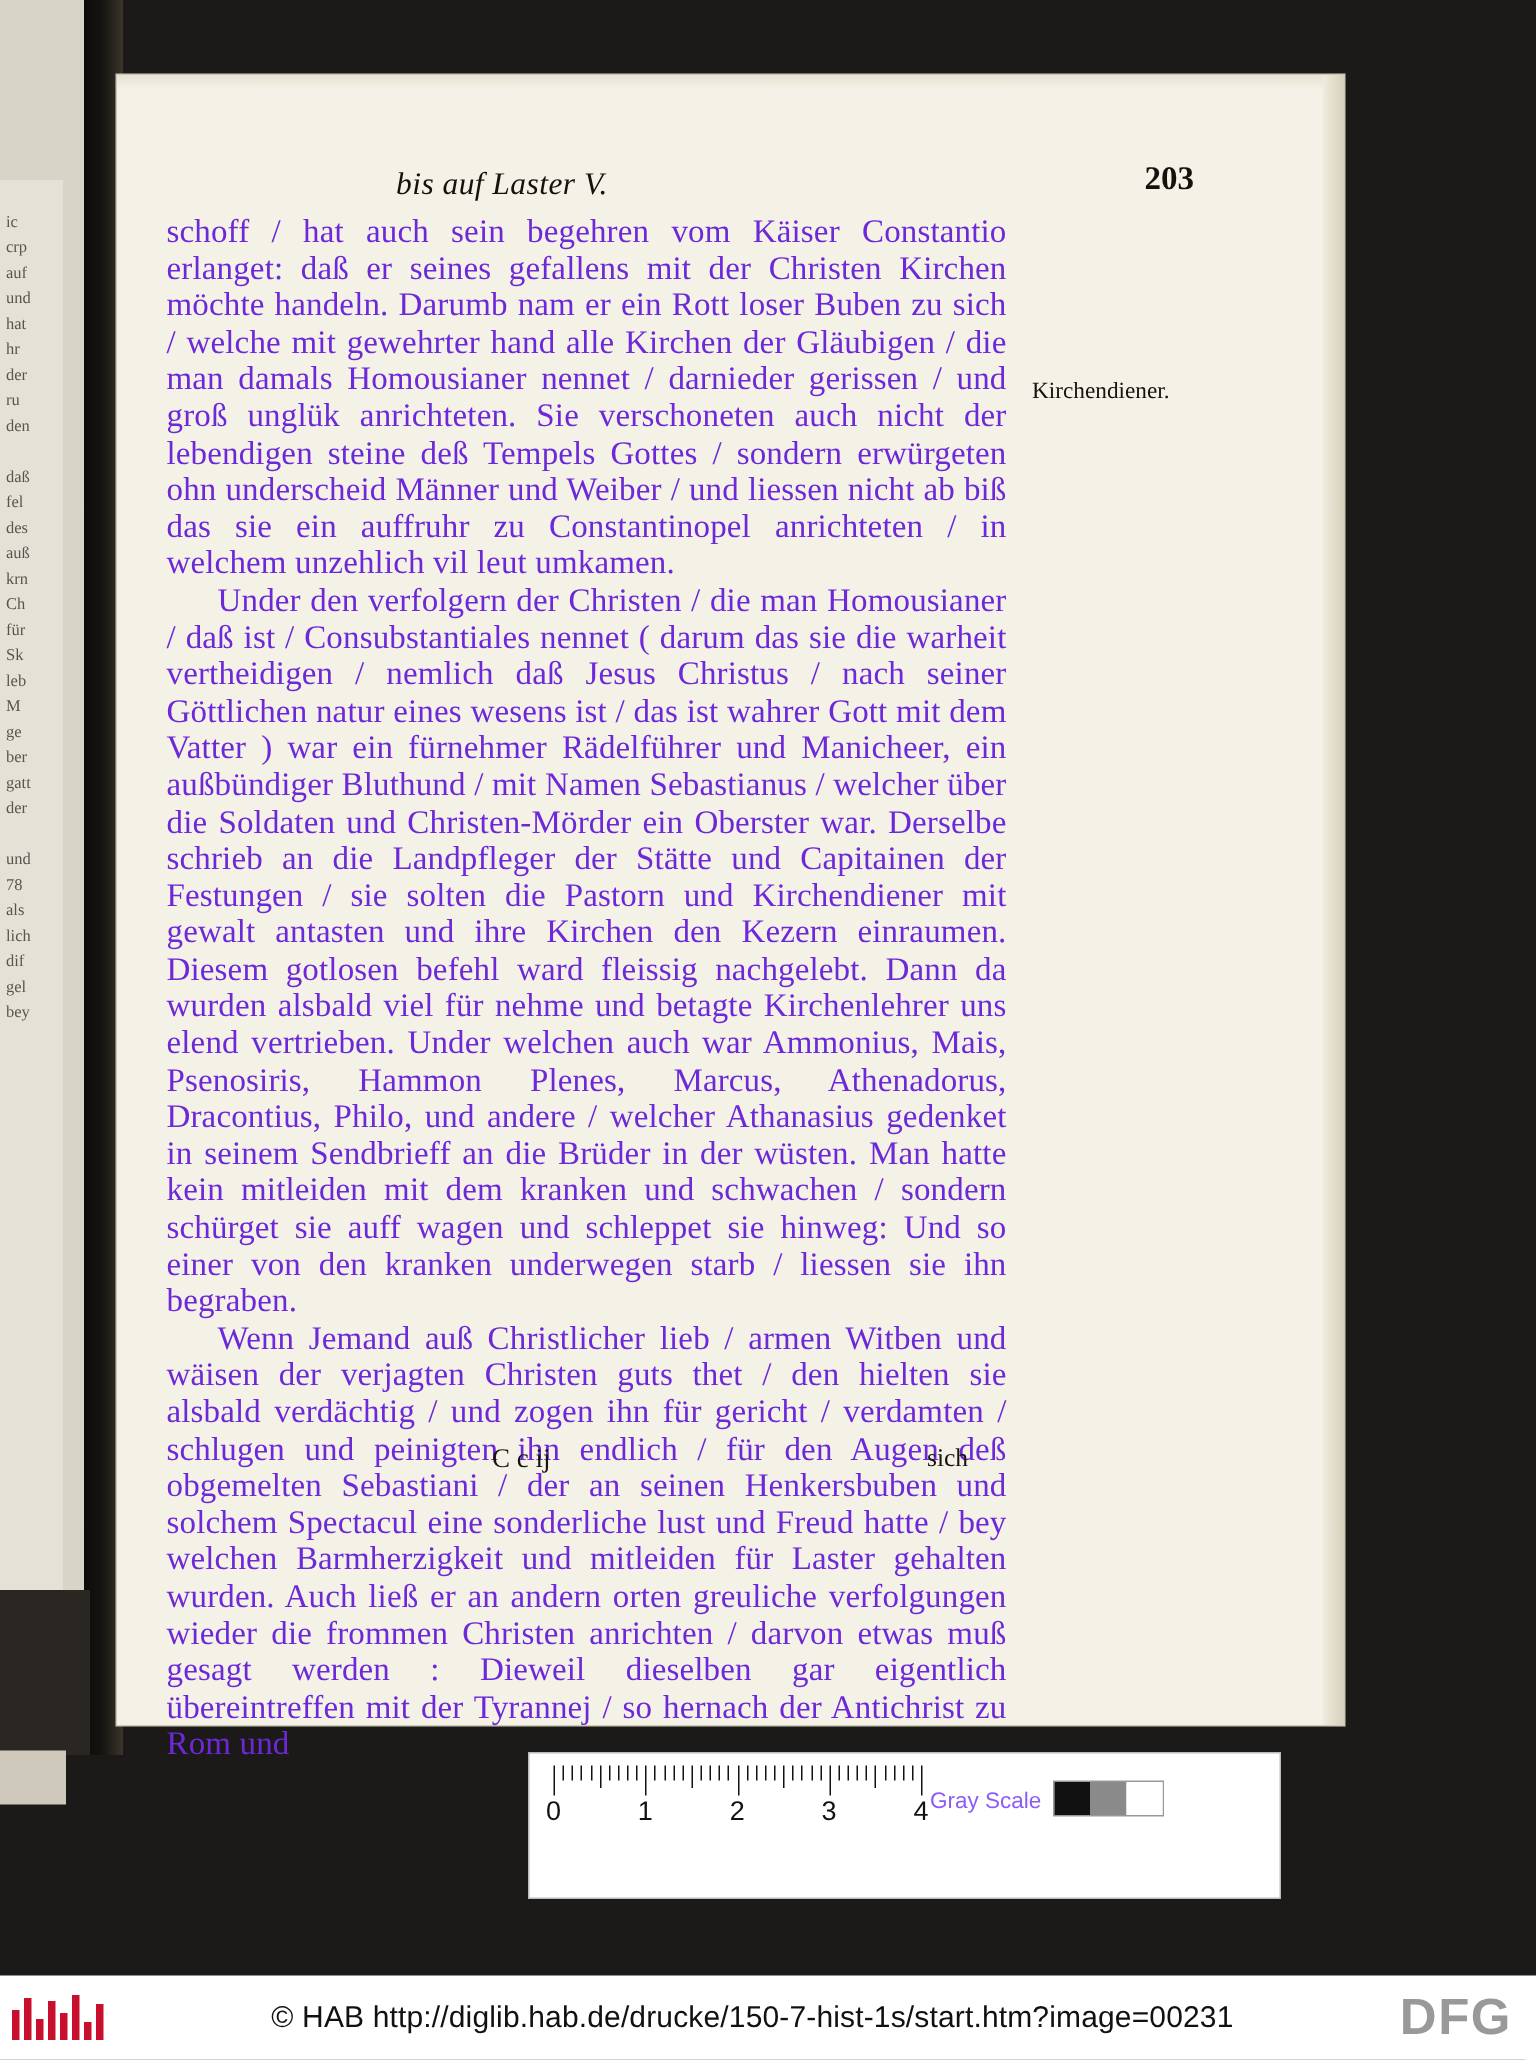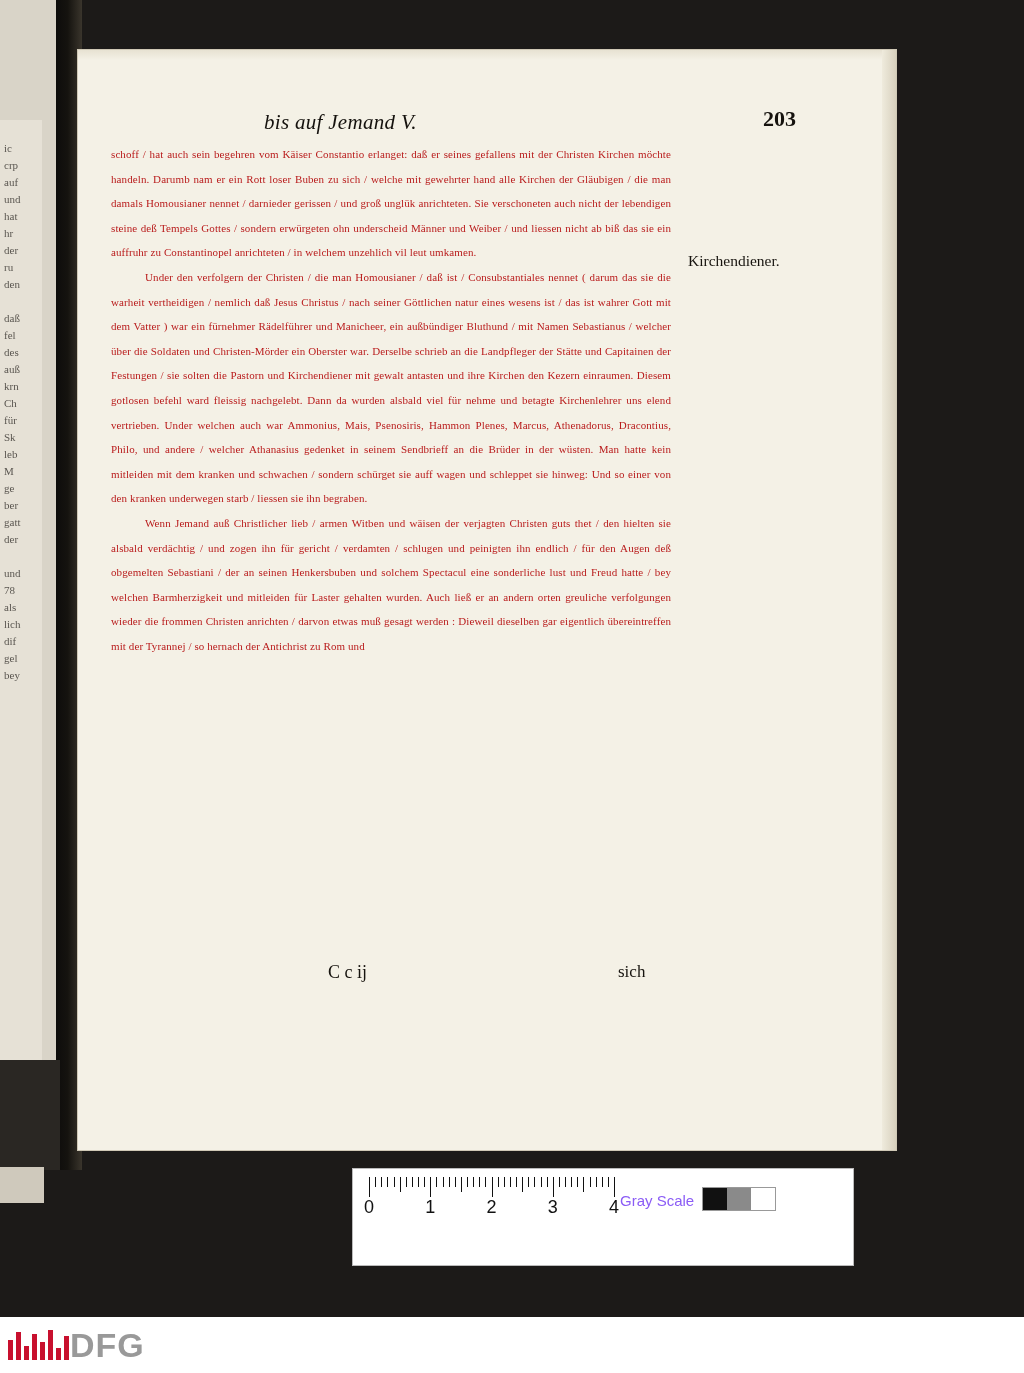--- a/index.html
+++ b/index.html
@@ -111,23 +111,23 @@
     color: #15120e;
   }
 
   
   .textblock {
     position: absolute;
     left: 33px;
     top: 92px;
     width: 560px;
     font-family: "Liberation Serif", serif;
-    font-size: 11px;
+    font-size: 22px;
     line-height: 24.6px;
-    color: #b91c1c;
+    color: #6d28d9;
     text-align: justify;
     text-justify: inter-word;
     letter-spacing: .1px;
   }
   .textblock p {
     margin: 0 0 0 0;
   }
   .textblock p.indent {
     text-indent: 34px;
   }
@@ -317,21 +317,21 @@
 bey</div>
 </div>
 <div class="gutter-shadow"></div>
 <div class="bottom-left-block"></div>
 <div class="bottom-left-strip"></div>
 
 <div class="page">
   <div class="page-edge-top"></div>
   <div class="page-edge-right"></div>
 
-  <div class="running-head">bis auf Jemand V.</div>
+  <div class="running-head">bis auf Laster V.</div>
   <div class="folio">203</div>
 
   <div class="textblock">
     <p>schoff / hat auch sein begehren vom Käiser Constantio erlanget: daß er seines gefallens mit der Christen Kirchen möchte handeln. Darumb nam er ein Rott loser Buben zu sich / welche mit gewehrter hand alle Kirchen der Gläubigen / die man damals Homousianer nennet / darnieder gerissen / und groß unglük anrichteten. Sie verschoneten auch nicht der lebendigen steine deß Tempels Gottes / sondern erwürgeten ohn underscheid Männer und Weiber / und liessen nicht ab biß das sie ein auffruhr zu Constantinopel anrichteten / in welchem unzehlich vil leut umkamen.</p>
     <p class="indent">Under den verfolgern der Christen / die man Homousianer / daß ist / Consubstantiales nennet ( darum das sie die warheit vertheidigen / nemlich daß Jesus Christus / nach seiner Göttlichen natur eines wesens ist / das ist wahrer Gott mit dem Vatter ) war ein fürnehmer Rädelführer und Manicheer, ein außbündiger Bluthund / mit Namen Sebastianus / welcher über die Soldaten und Christen-Mörder ein Oberster war. Derselbe schrieb an die Landpfleger der Stätte und Capitainen der Festungen / sie solten die Pastorn und Kirchendiener mit gewalt antasten und ihre Kirchen den Kezern einraumen. Diesem gotlosen befehl ward fleissig nachgelebt. Dann da wurden alsbald viel für nehme und betagte Kirchenlehrer uns elend vertrieben. Under welchen auch war Ammonius, Mais, Psenosiris, Hammon Plenes, Marcus, Athenadorus, Dracontius, Philo, und andere / welcher Athanasius gedenket in seinem Sendbrieff an die Brüder in der wüsten. Man hatte kein mitleiden mit dem kranken und schwachen / sondern schürget sie auff wagen und schleppet sie hinweg: Und so einer von den kranken underwegen starb / liessen sie ihn begraben.</p>
     <p class="indent">Wenn Jemand auß Christlicher lieb / armen Witben und wäisen der verjagten Christen guts thet / den hielten sie alsbald verdächtig / und zogen ihn für gericht / verdamten / schlugen und peinigten ihn endlich / für den Augen deß obgemelten Sebastiani / der an seinen Henkersbuben und solchem Spectacul eine sonderliche lust und Freud hatte / bey welchen Barmherzigkeit und mitleiden für Laster gehalten wurden. Auch ließ er an andern orten greuliche verfolgungen wieder die frommen Christen anrichten / darvon etwas muß gesagt werden : Dieweil dieselben gar eigentlich übereintreffen mit der Tyrannej / so hernach der Antichrist zu Rom und</p>
   </div>
 
   <div class="marginal">Kirchendiener.</div>
 
@@ -406,14 +406,15 @@
   <div class="dfg-bars" id="dfg-bars">
       <i style="height: 20px; background: rgb(200, 16, 46);"></i>
       <i style="height: 28px; background: rgb(200, 16, 46);"></i>
       <i style="height: 14px; background: rgb(200, 16, 46);"></i>
       <i style="height: 26px; background: rgb(200, 16, 46);"></i>
       <i style="height: 18px; background: rgb(200, 16, 46);"></i>
       <i style="height: 30px; background: rgb(200, 16, 46);"></i>
       <i style="height: 12px; background: rgb(200, 16, 46);"></i>
       <i style="height: 24px; background: rgb(200, 16, 46);"></i>
     </div>
+  <div class="footer-text">© HAB http://diglib.hab.de/drucke/150-7-hist-1s/start.htm?image=00231</div>
   <div class="dfg-logo">DFG</div>
 </div>
 
 </body></html>

